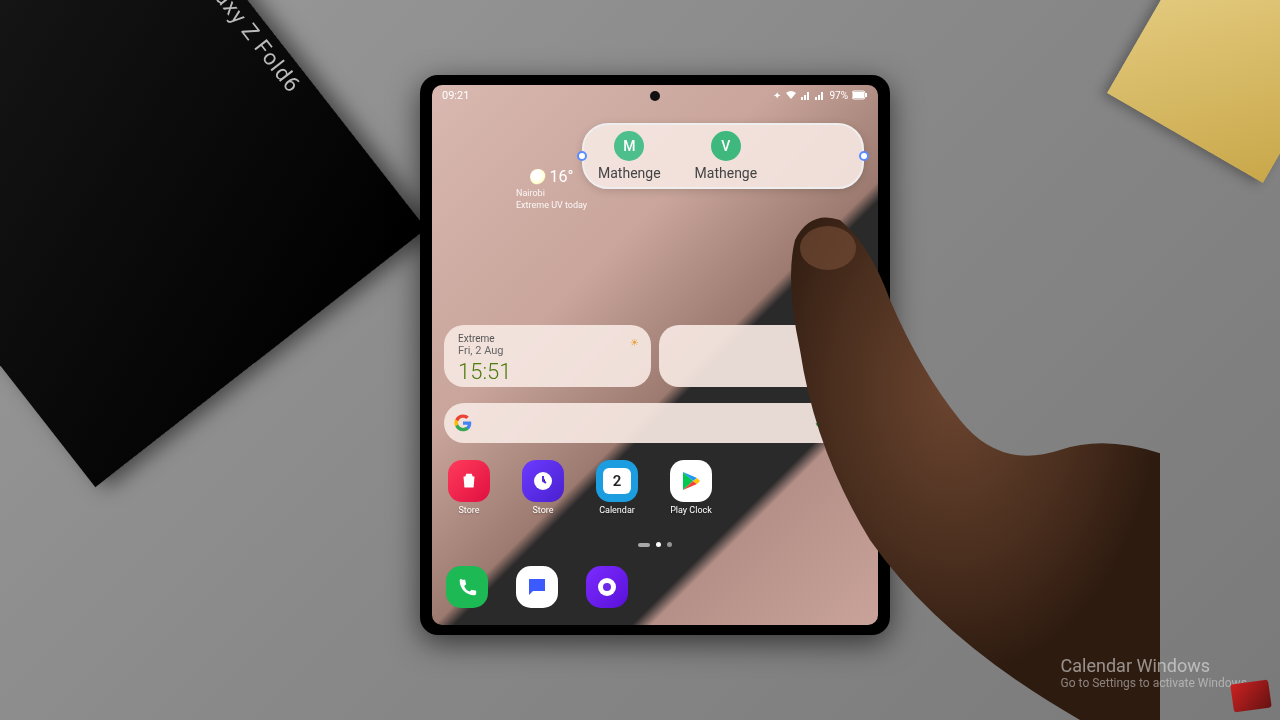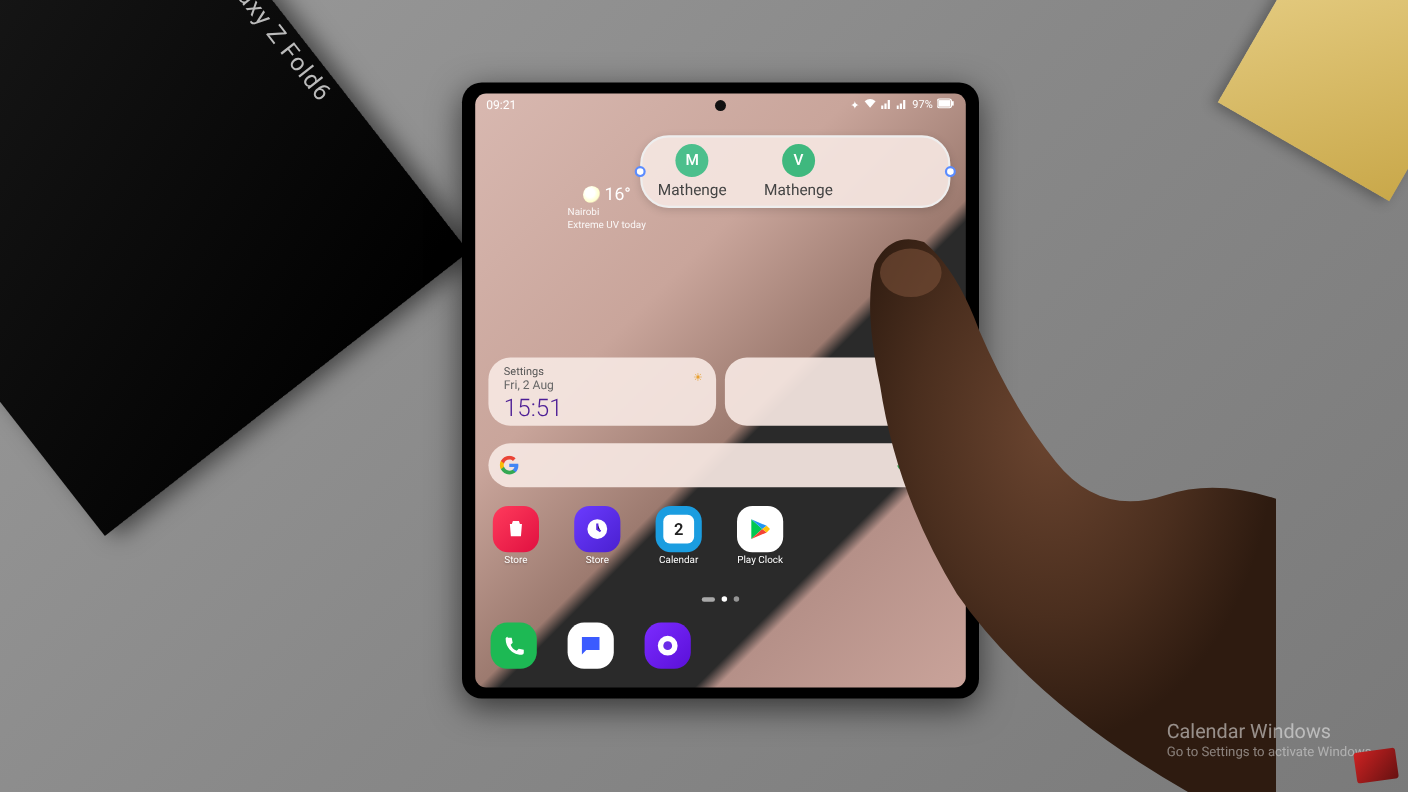--- a/index.html
+++ b/index.html
@@ -143,21 +143,21 @@
   }
   .clock-card {
     flex: 1;
     background: rgba(245,230,225,0.93);
     border-radius: 20px;
     padding: 8px 14px;
     position: relative;
   }
   .clock-city { font-size:10px; color:#555; }
   .clock-date { font-size:11px; color:#666; }
-  .clock-time { font-size:22px; color:#4c1d95; font-weight:300; margin-top:2px; }
+  .clock-time { font-size:22px; color:#4d7c0f; font-weight:300; margin-top:2px; }
   .clock-sun { position:absolute; right:12px; top:12px; color:#e8a030; font-size:10px; }
   .search-bar {
     position: absolute;
     left: 12px;
     right: 12px;
     top: 318px;
     height: 40px;
     background: rgba(245,230,225,0.93);
     border-radius: 24px;
     display:flex;
@@ -292,21 +292,21 @@
         </div>
         <div class="contact-item">
           <div class="contact-avatar v">V</div>
           <div class="contact-name">Mathenge</div>
         </div>
       </div>
 
       <div class="clock-widget">
         <div class="clock-card">
           <div class="clock-sun">☀</div>
-          <div class="clock-city">Settings</div>
+          <div class="clock-city">Extreme</div>
           <div class="clock-date">Fri, 2 Aug</div>
           <div class="clock-time">15:51</div>
         </div>
         <div class="clock-card">
           <div class="clock-sun">☀</div>
         </div>
       </div>
 
       <div class="search-bar">
         <svg class="g-logo" viewBox="0 0 24 24">

